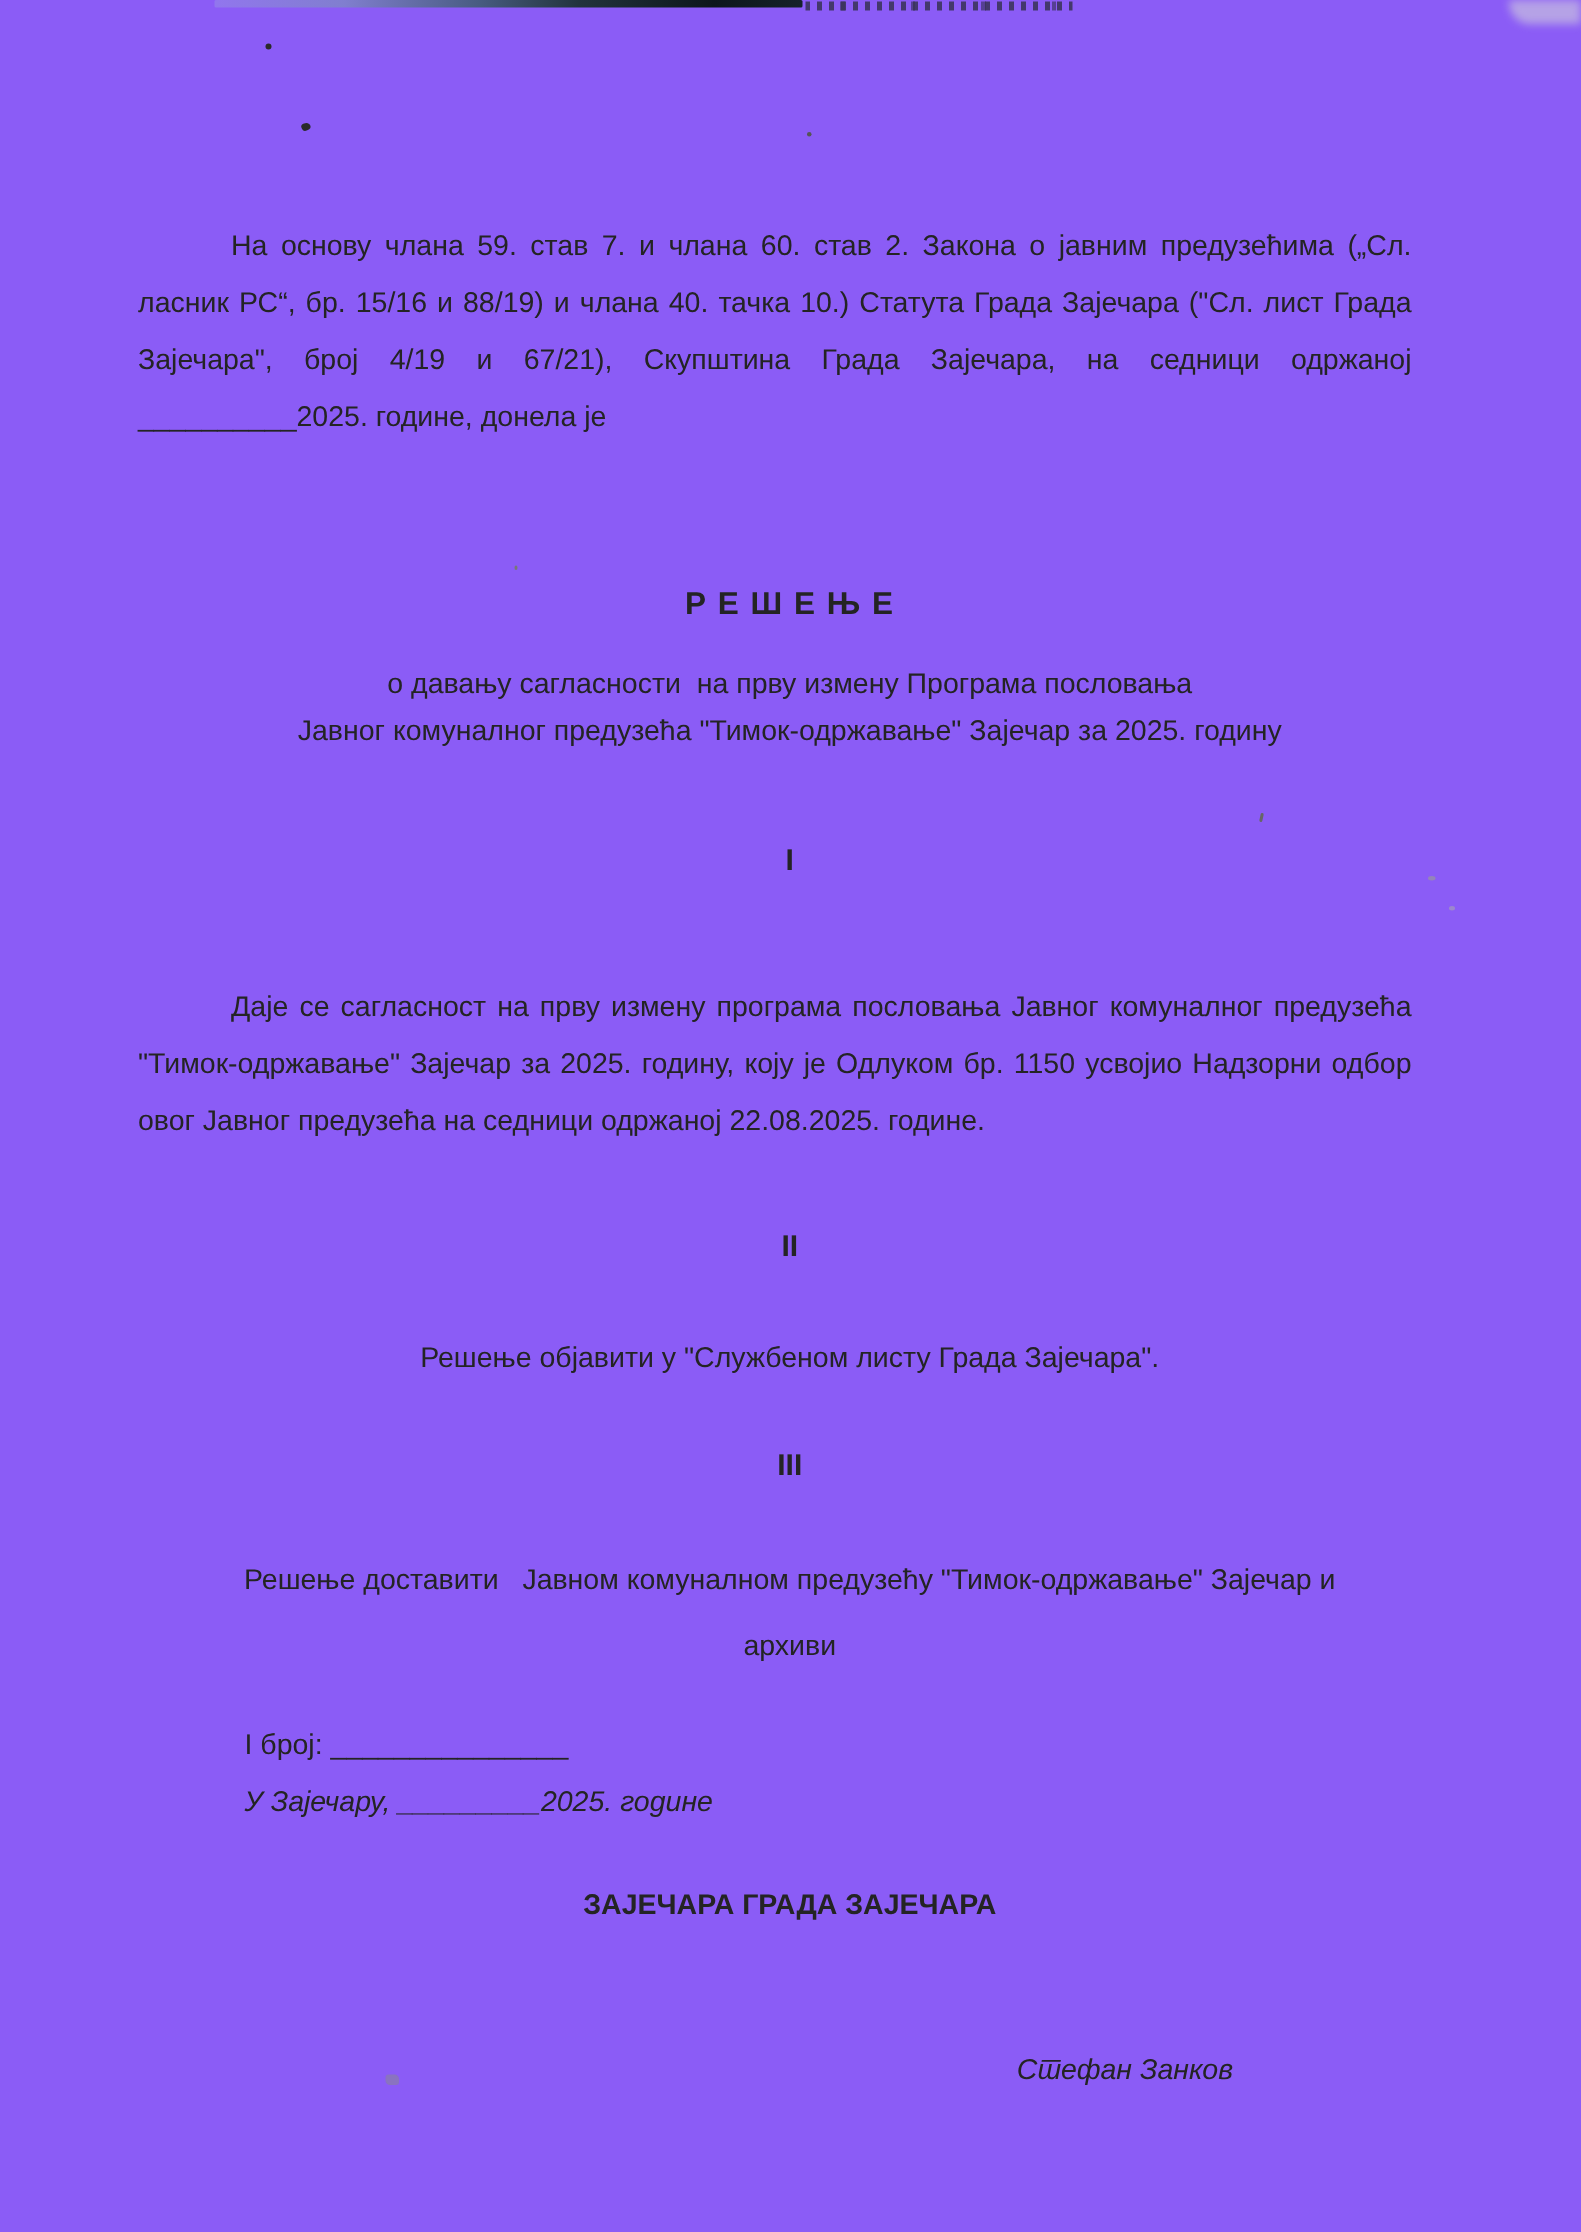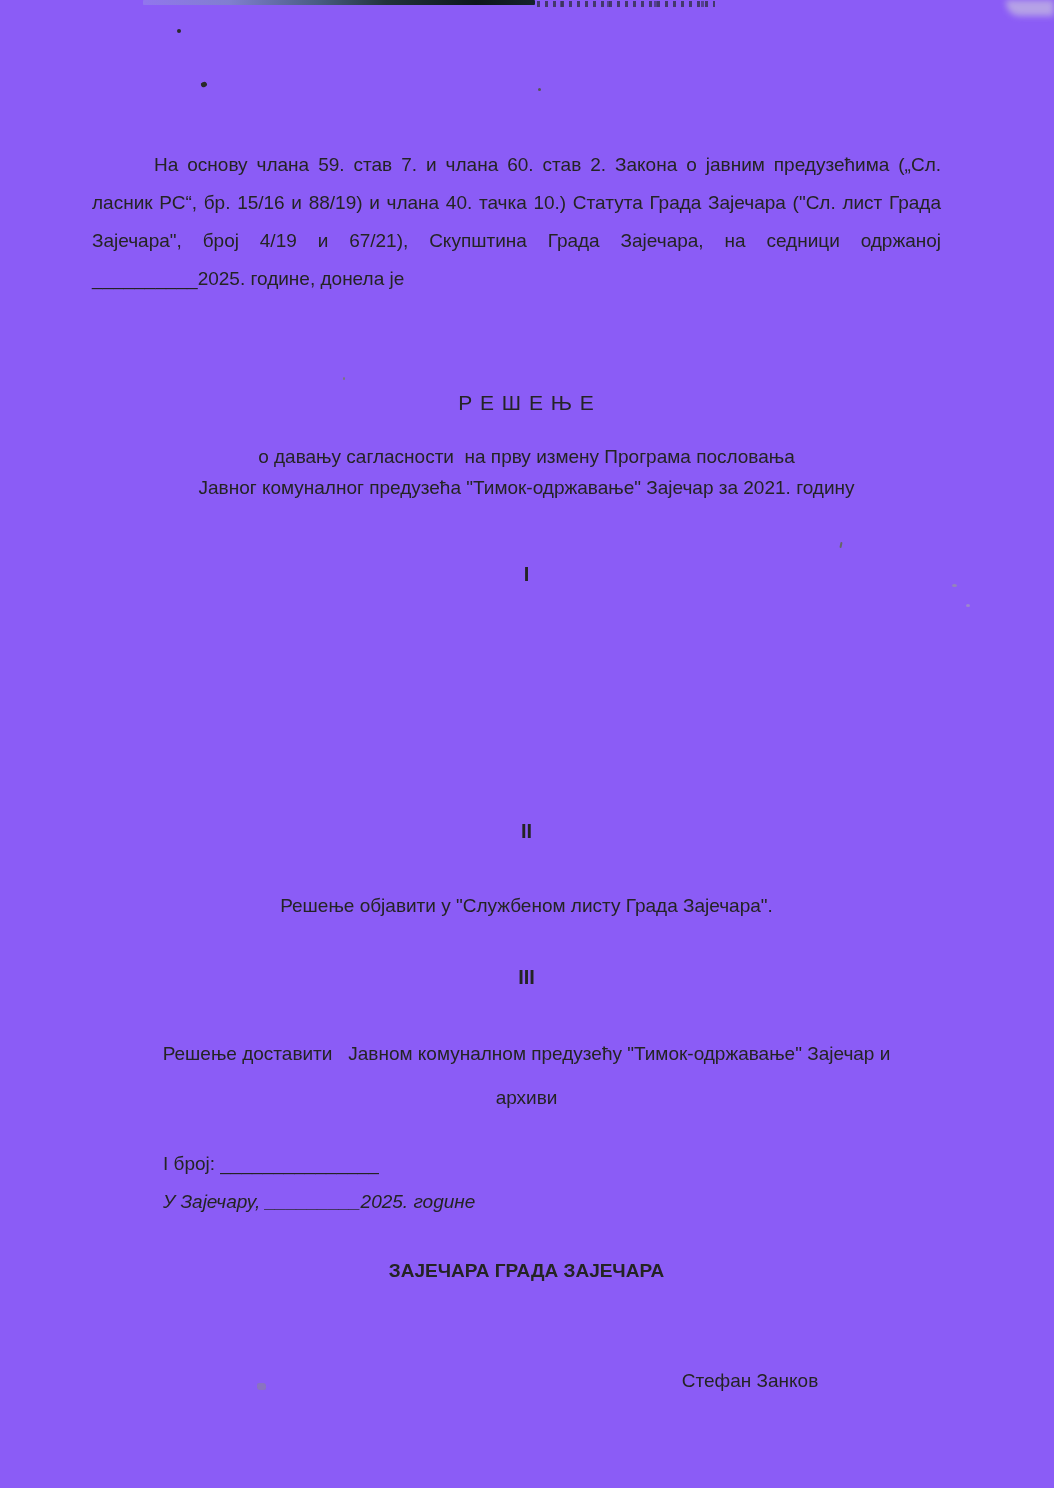--- a/index.html
+++ b/index.html
@@ -16,36 +16,36 @@
   .block { position: absolute; }
   .justified {
     left: 92px; width: 849px;
     font-size: 19px; line-height: 38px;
     text-align: justify; text-indent: 62px;
   }
   .centerwide { left: 82px; width: 889px; text-align: center; }
   .prewrap { white-space: pre-wrap; }
 
   #preamble  { top: 127px; }
-  #title     { top: 391px; font-size: 21px; font-weight: normal; letter-spacing: 1px; }
+  #title     { top: 391px; font-size: 21px; font-weight: bold; letter-spacing: 1px; }
   #subtitle  { top: 441px; font-size: 19px; font-weight: normal; line-height: 31px; }
   .sec-num   { font-size: 20px; font-weight: bold; }
   #sec1-num  { top: 563px; }
   #sec1-body { top: 634px; }
   #sec2-num  { top: 820px; text-align: center; }
   #sec2-body { top: 895px; font-size: 19px; }
   #sec3-num  { top: 966px; }
   #sec3-body { top: 1032px; font-size: 19px; line-height: 44px; }
   #number-line { top: 1153px; left: 163px; font-size: 19px; }
   #place-date  { top: 1191px; left: 163px; font-size: 19px; font-style: italic; }
   #assembly    { top: 1260px; font-size: 19px; font-weight: bold; }
   #president-title { top: 1331px; left: 540px; width: 420px; text-align: center;
                      font-size: 19px; font-weight: bold; letter-spacing: 1px; }
   #president-name  { top: 1370px; left: 540px; width: 420px; text-align: center;
-                     font-size: 19px; }
+                     font-size: 19px; font-style: italic; }
 
   
   .scan-band {
     position: absolute; top: 0; left: 143px; width: 392px; height: 5px;
     background: linear-gradient(90deg,
       rgba(165,195,212,0.25), rgba(120,155,175,0.55) 22%,
       rgba(60,92,108,0.85) 45%, #22333c 62%, #0d161c 85%, #16222a);
     border-radius: 1px;
   }
   .scan-frags {
@@ -83,25 +83,26 @@
   <div class="speck s6"></div>
   <div class="speck s7"></div>
   <div class="speck s8"></div>
 
   <p id="preamble" class="block justified">На основу члана 59. став 7. и члана 60. став 2. Закона о јавним предузећима („Сл. ласник РС“, бр. 15/16 и 88/19) и члана 40. тачка 10.) Статута Града Зајечара ("Сл. лист Града Зајечара", број 4/19 и 67/21), Скупштина Града Зајечара, на седници одржаној __________2025. године, донела је</p>
 
   <div id="title" class="block centerwide">Р Е Ш Е Њ Е</div>
 
   <div id="subtitle" class="block centerwide">
     <div class="prewrap">о давању сагласности  на прву измену Програма пословања</div>
-    <div class="prewrap">Јавног комуналног предузећа "Тимок-одржавање" Зајечар за 2021. годину</div>
+    <div class="prewrap">Јавног комуналног предузећа "Тимок-одржавање" Зајечар за 2025. годину</div>
   </div>
 
   <div id="sec1-num" class="block centerwide sec-num">I</div>
 
+  <p id="sec1-body" class="block justified">Даје се сагласност на прву измену програма пословања Јавног комуналног предузећа "Тимок-одржавање" Зајечар за 2025. годину, коју је Одлуком бр. 1150 усвојио Надзорни одбор овог Јавног предузећа на седници одржаној 22.08.2025. године.</p>
 
   <div id="sec2-num" class="block centerwide sec-num">II</div>
 
   <div id="sec2-body" class="block centerwide">Решење објавити у "Службеном листу Града Зајечара".</div>
 
   <div id="sec3-body" class="block centerwide">
     <div class="prewrap">Решење доставити   Јавном комуналном предузећу "Тимок-одржавање" Зајечар и</div>
     <div>архиви</div>
   </div>
 

